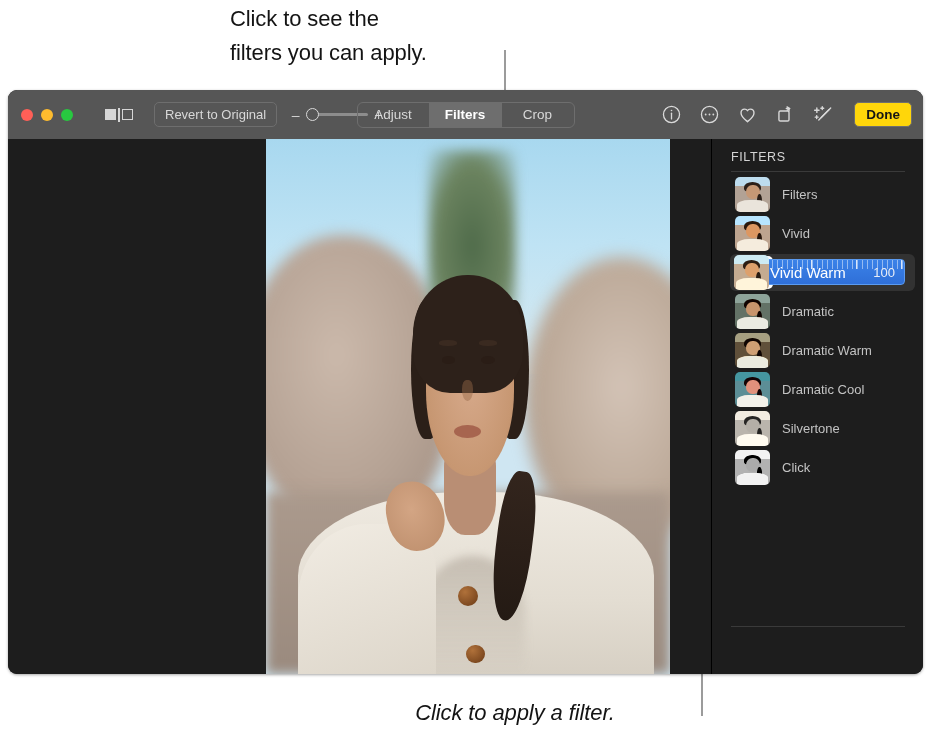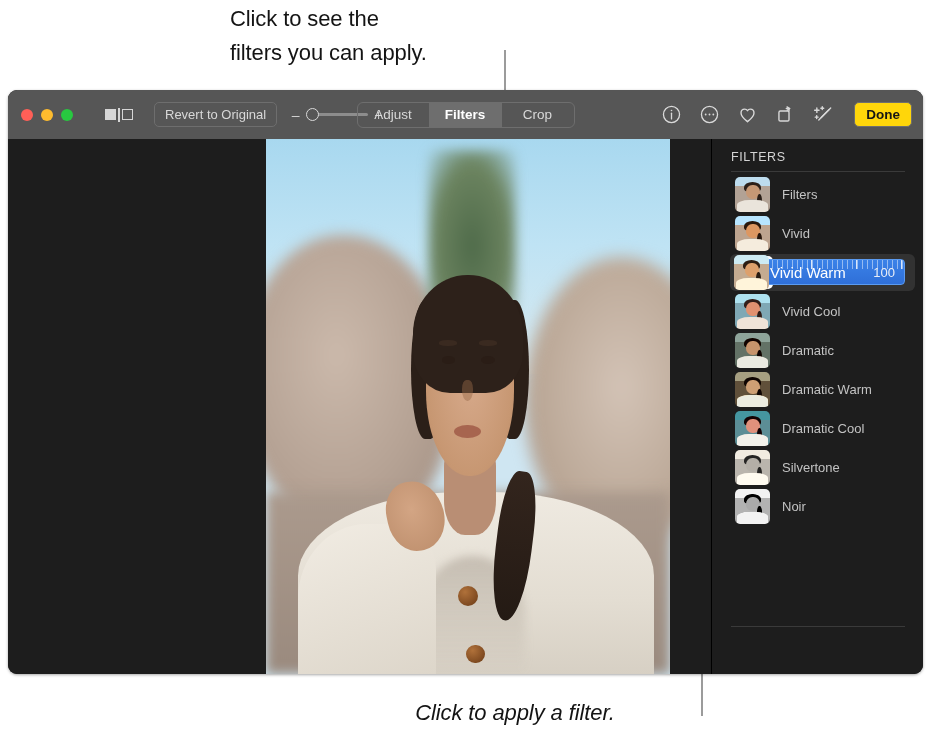--- a/index.html
+++ b/index.html
@@ -376,33 +376,20 @@
               <span class="big" style="left:4px"></span>
               <span class="big" style="left:49px"></span>
               <span class="big" style="left:94px"></span>
               <span class="big" style="left:139px"></span>
             </div>
             <span class="lbl">Vivid Warm</span>
             <span class="val">100</span>
           </div>
         </div>
 
-        <div class="filter-row">
-          <div class="thumb">
-              <div class="t-base blurx" style="filter:saturate(1.35) hue-rotate(-12deg) blur(.6px)">
-            <div class="t-sky"></div>
-                <div class="t-rock" style="background:#8ba4b4"></div>
-                <div class="t-hair"></div>
-            <div class="t-face"></div>
-                <div class="t-braid"></div>
-                <div class="t-shirt"></div>
-              </div>
-            </div>
-          <div class="filter-label">Vivid Cool</div>
-        </div>
 
         <div class="filter-row">
           <div class="thumb">
               <div class="t-base blurx" style="filter:contrast(1.3) saturate(.9) brightness(.92) blur(.6px)">
             <div class="t-sky" style="background:#93a79e"></div>
                 <div class="t-rock" style="background:#6f7d72"></div>
             <div class="t-hair"></div>
                 <div class="t-face"></div>
                 <div class="t-braid"></div>
                 <div class="t-shirt"></div>
@@ -458,21 +445,21 @@
           <div class="thumb">
               <div class="t-base blurx" style="filter:grayscale(1) contrast(1.6) brightness(.95) blur(.6px)">
             <div class="t-sky"></div>
                 <div class="t-rock"></div>
                 <div class="t-hair"></div>
             <div class="t-face"></div>
                 <div class="t-braid"></div>
                 <div class="t-shirt"></div>
               </div>
             </div>
-          <div class="filter-label">Noir</div>
+          <div class="filter-label">Click</div>
         </div>
 
       </div>
       <div class="sb-bottom-rule"></div>
     </div>
 
   </div>
 </div>
 
 </body></html>

